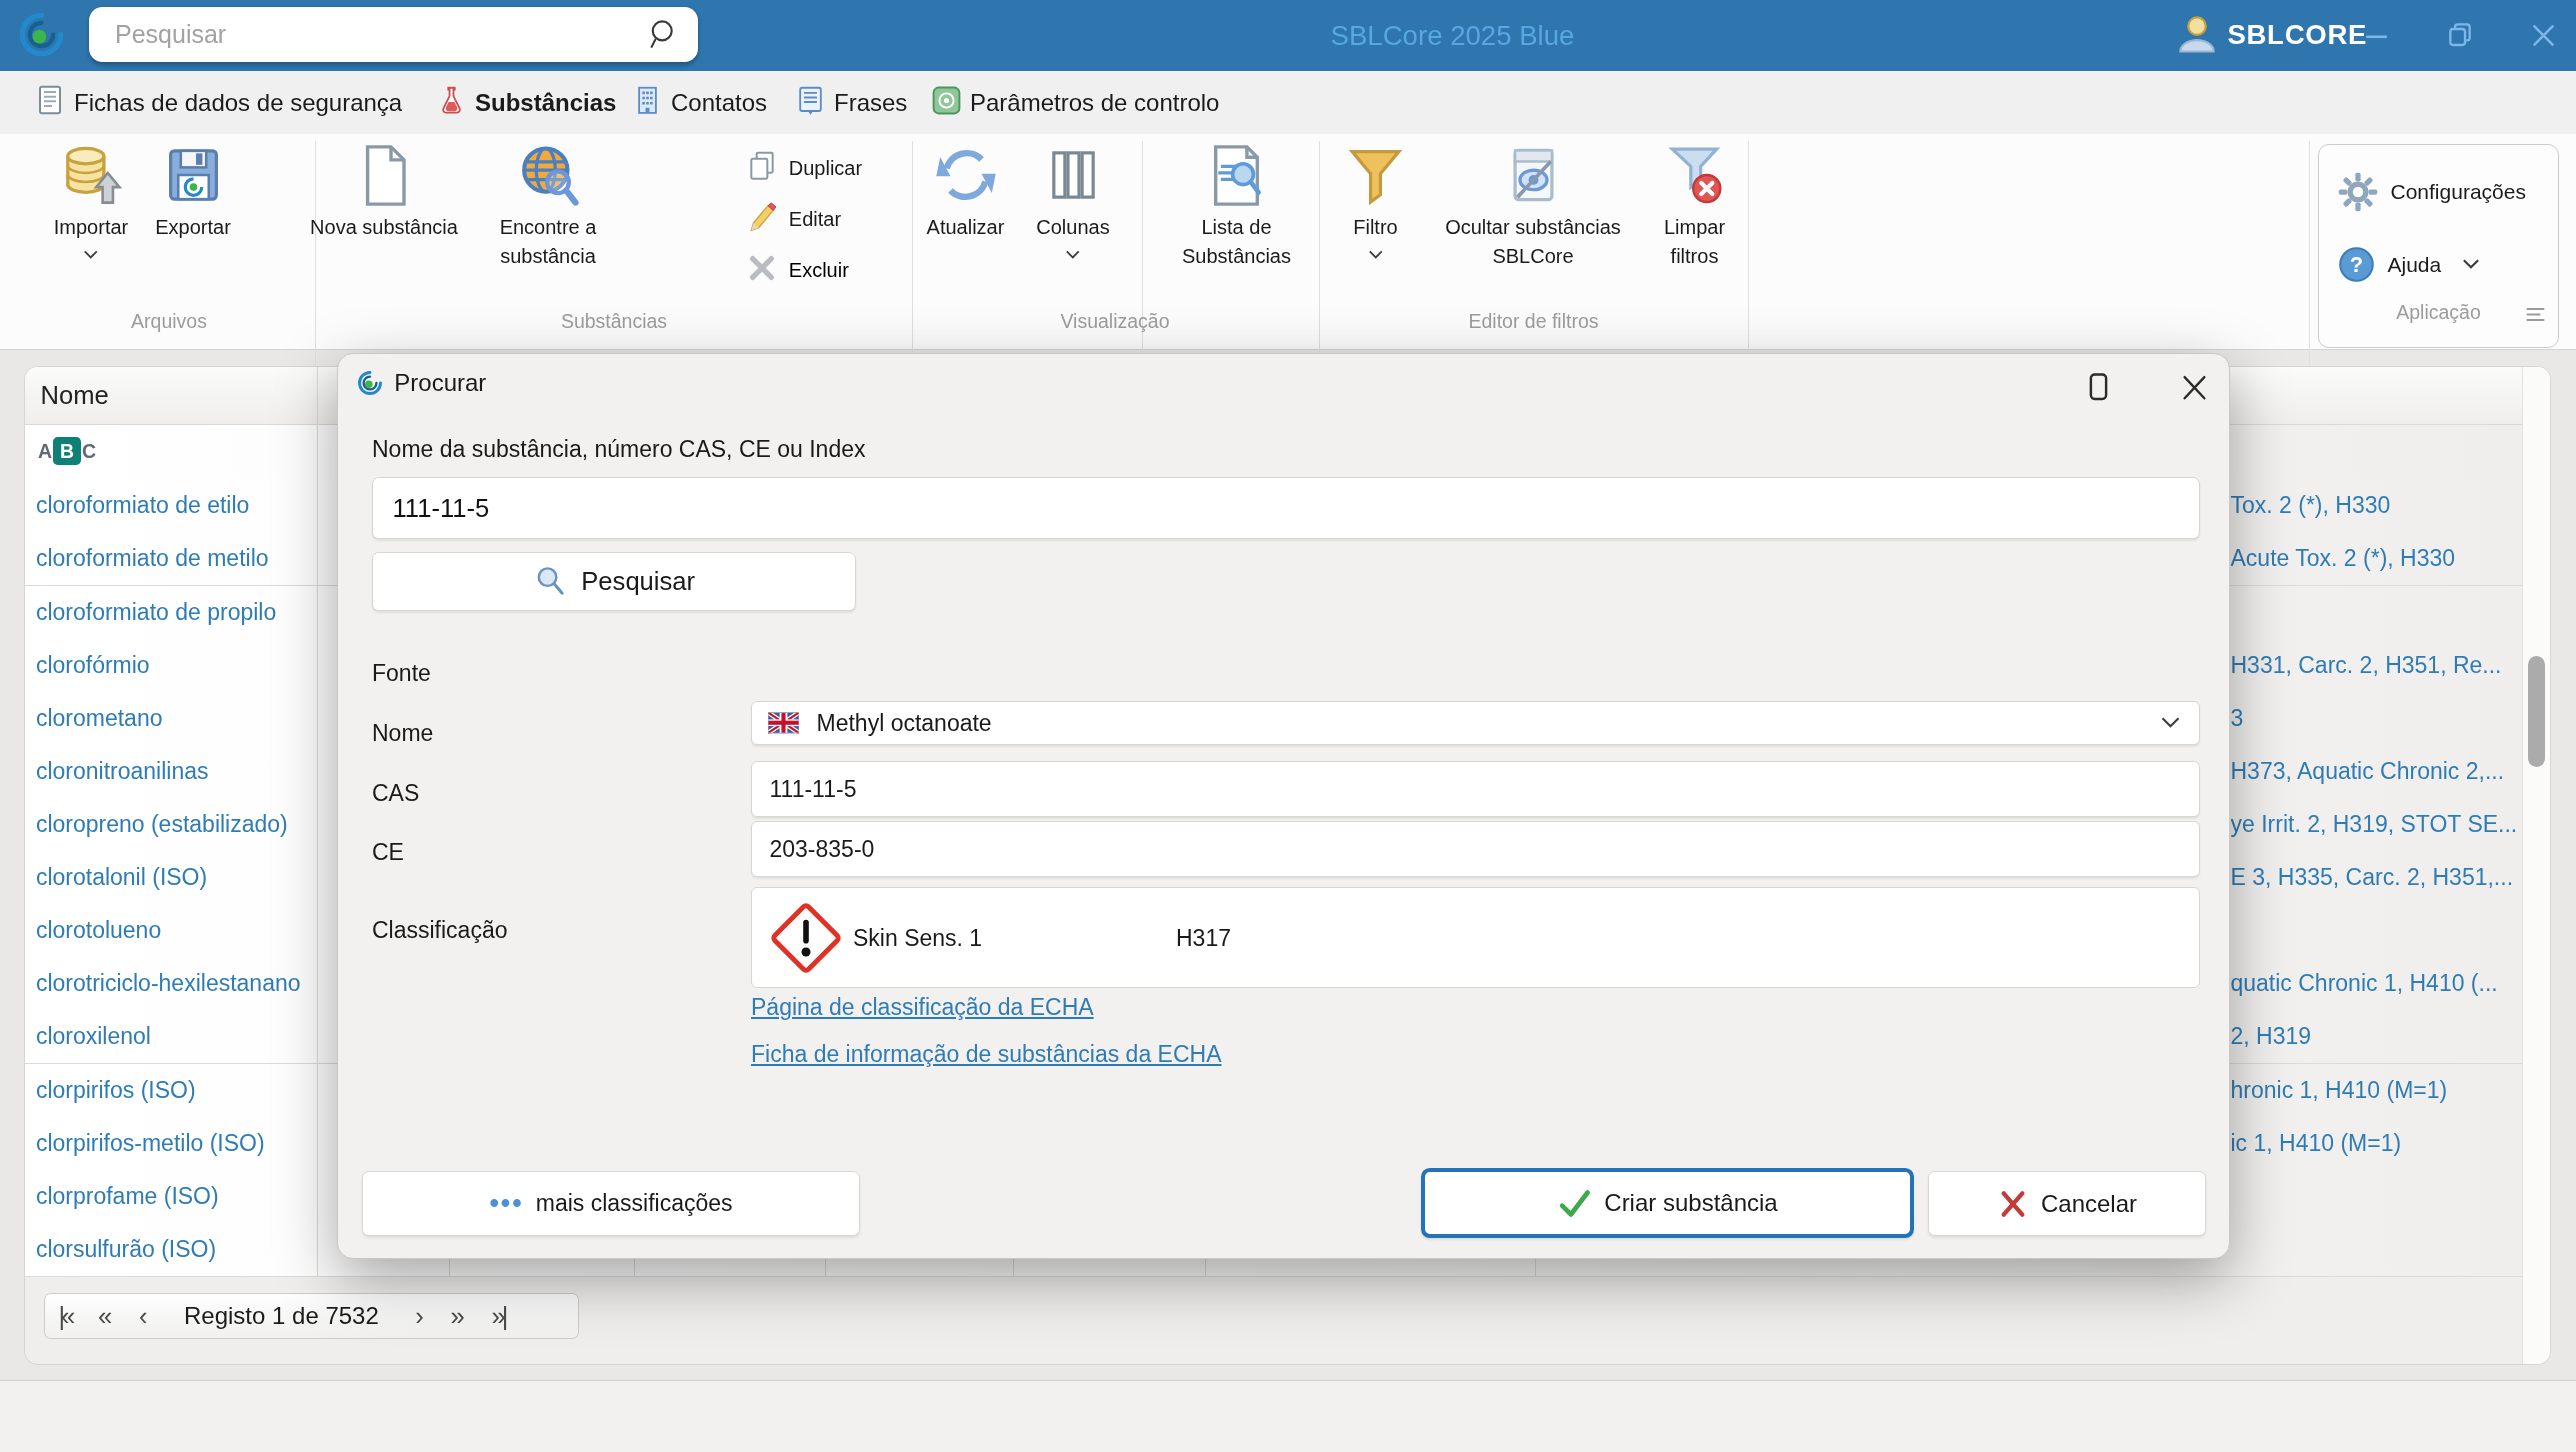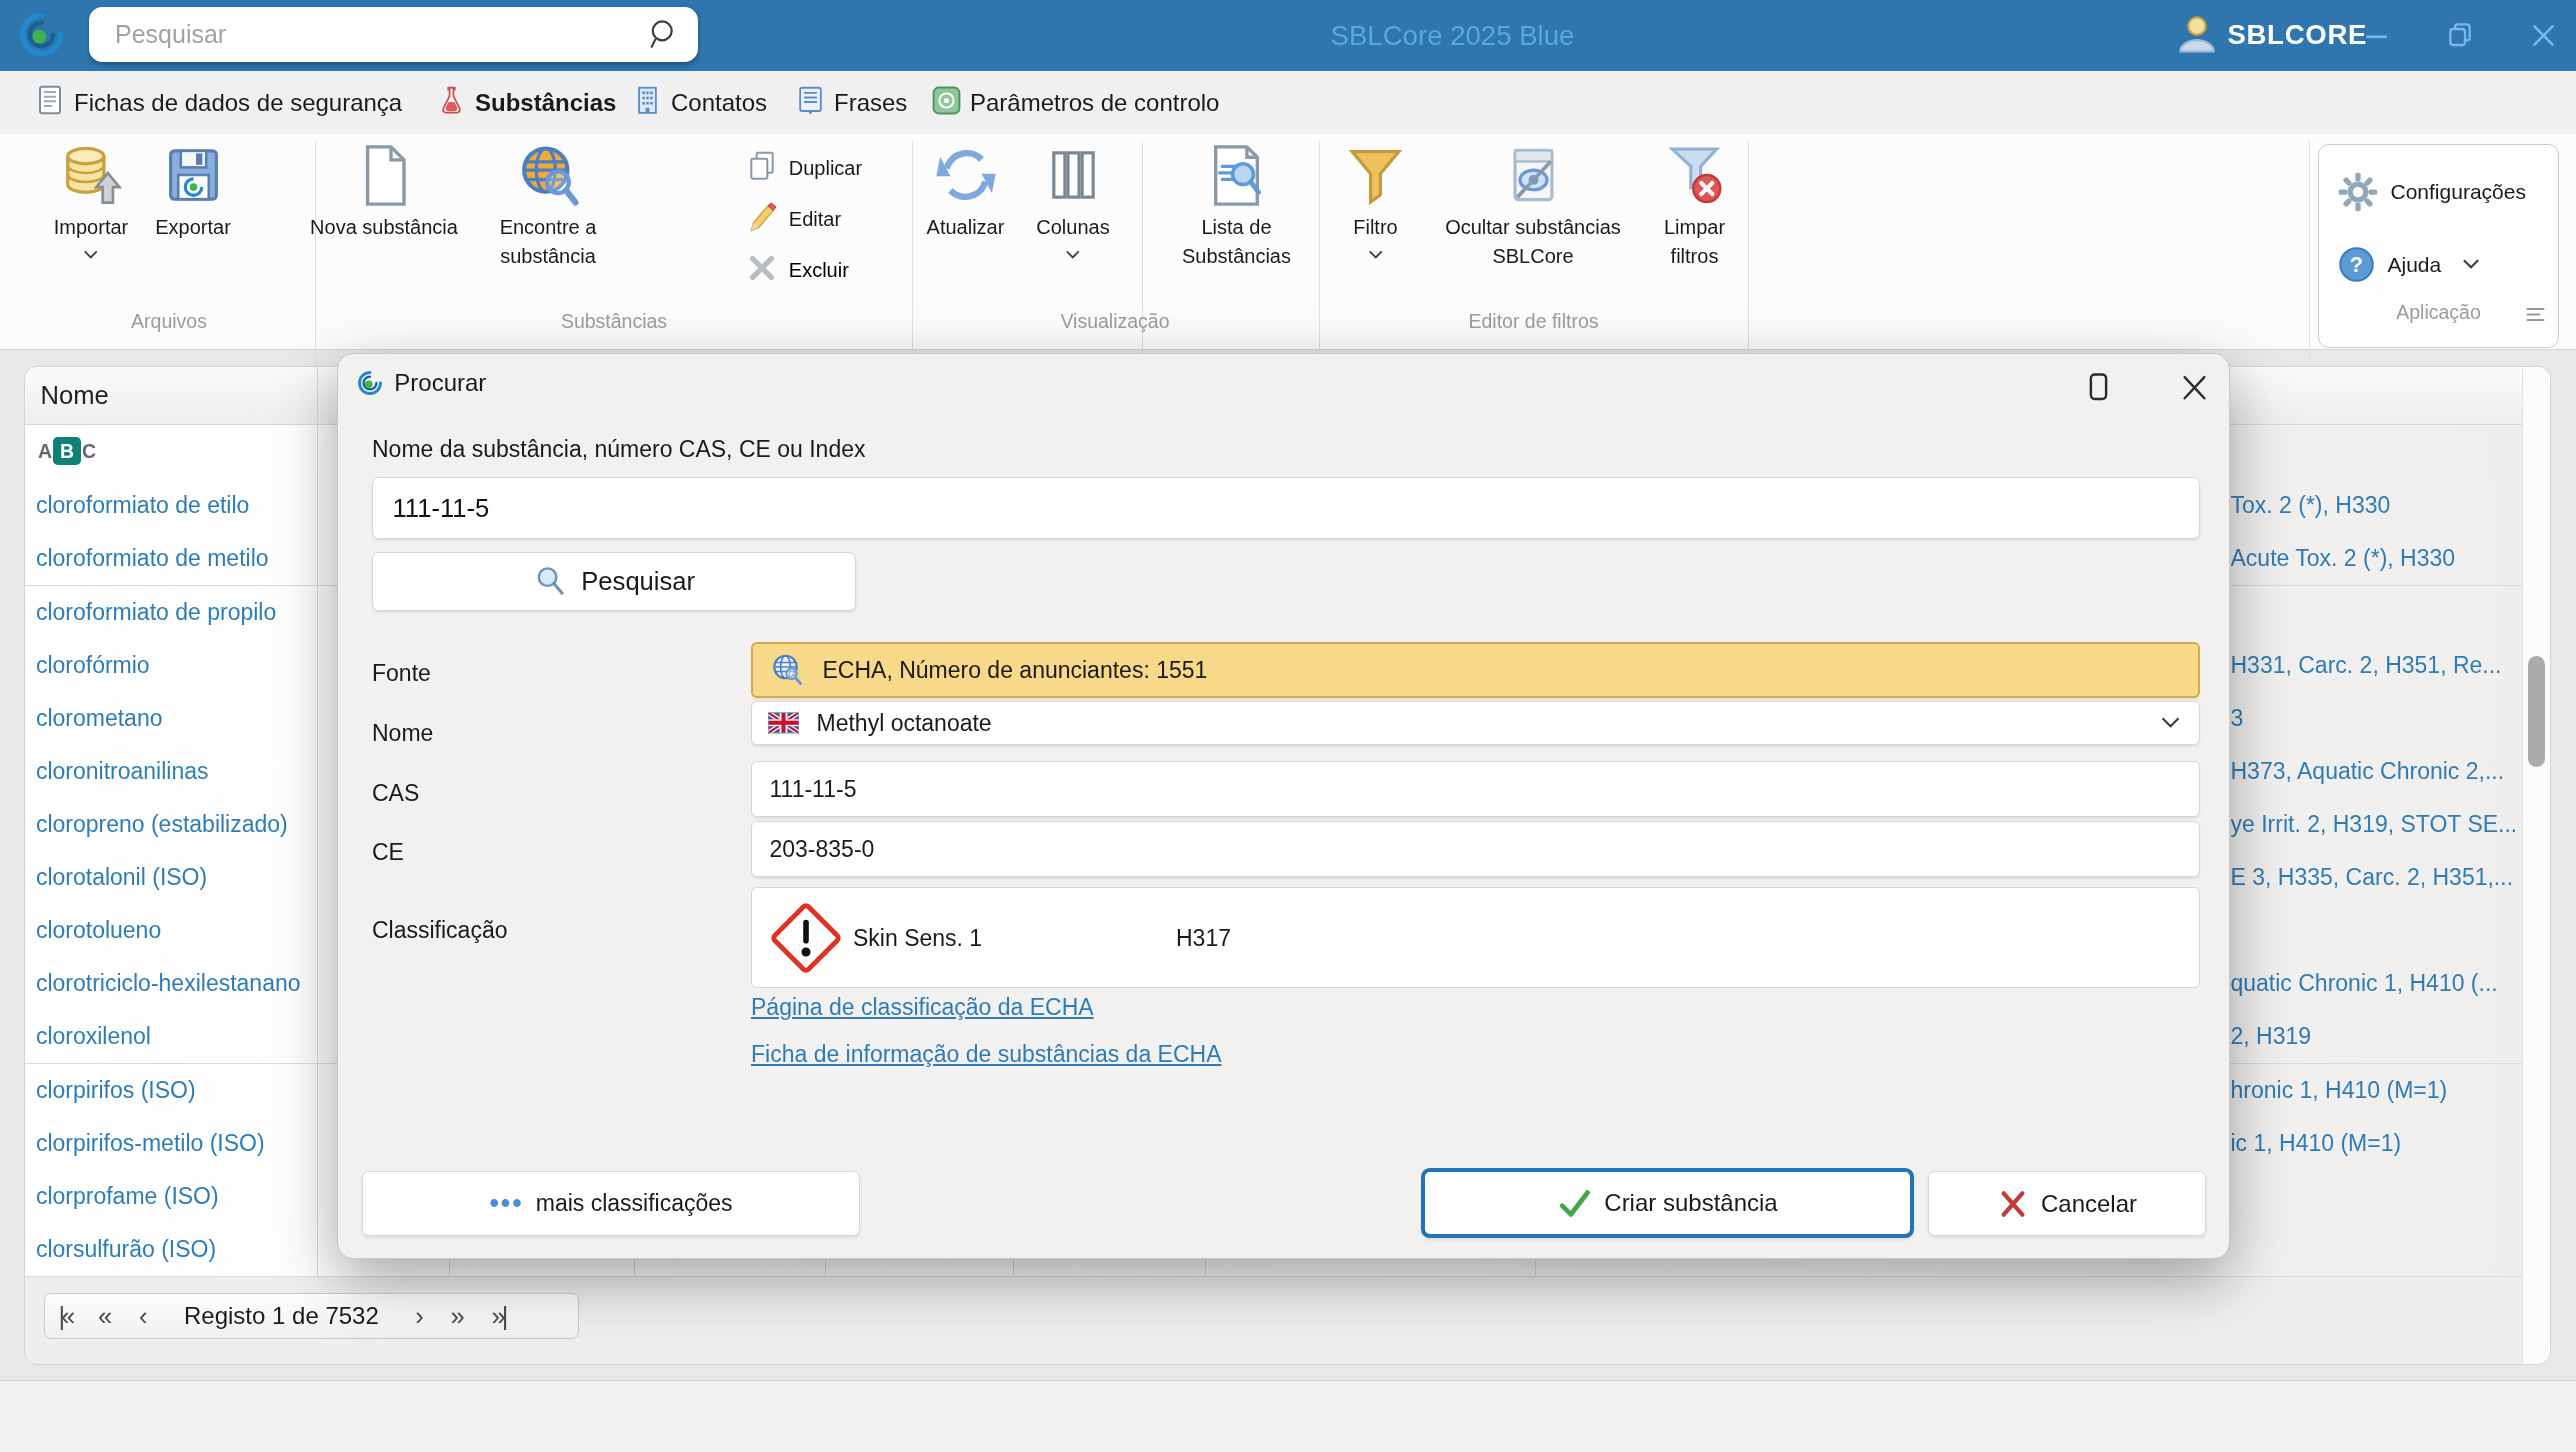--- a/index.html
+++ b/index.html
@@ -527,32 +527,20 @@
     </div>
     <div id="d-searchbtn">
       <svg width="35" height="35" viewBox="0 0 48 48">
           <circle cx="20" cy="18" r="12" fill="#D9E9F7" stroke="#6B94BD" stroke-width="3.4"></circle>
           <path d="M29 27 L40 40" stroke="#6B94BD" stroke-width="4.2" stroke-linecap="round"></path>
         </svg>
       <span>Pesquisar</span>
     </div>
 
     <div class="dlab" style="top:306px">Fonte</div>
-    <div class="dfield" id="d-fonte">
-      <span style="margin-left:16px;display:flex">
-          <svg width="36" height="36" viewBox="0 0 48 48">
-            <circle cx="22" cy="20" r="15" fill="#EAF2FB" stroke="#4A7FC1" stroke-width="2.8"></circle>
-            <ellipse cx="22" cy="20" rx="6.5" ry="15" fill="none" stroke="#4A7FC1" stroke-width="2.2"></ellipse>
-            <path d="M8 14 H36 M7 20 H37 M9 26 H35" stroke="#4A7FC1" stroke-width="2.2"></path>
-            <circle cx="30" cy="29" r="7" fill="rgba(255,255,255,.4)" stroke="#6C97D8" stroke-width="2.8"></circle>
-            <path d="M35 34 L42 42" stroke="#6C97D8" stroke-width="4" stroke-linecap="round"></path>
-          </svg>
-        </span>
-      <span class="ftext">ECHA, Número de anunciantes: 1551</span>
-    </div>
 
     <div class="dlab" style="top:366px">Nome</div>
     <div class="dfield" id="d-nome">
       <span style="margin-left:16px;display:flex">
           <svg width="31" height="21.5" viewBox="0 0 60 40">
             <rect width="60" height="40" fill="#3C5B9B"></rect>
             <path d="M0 0 L60 40 M60 0 L0 40" stroke="#FFF" stroke-width="9"></path>
             <path d="M0 0 L60 40 M60 0 L0 40" stroke="#C8102E" stroke-width="4"></path>
             <path d="M30 0 V40" stroke="#FFF" stroke-width="15"></path>
             <path d="M0 20 H60" stroke="#FFF" stroke-width="13"></path>

